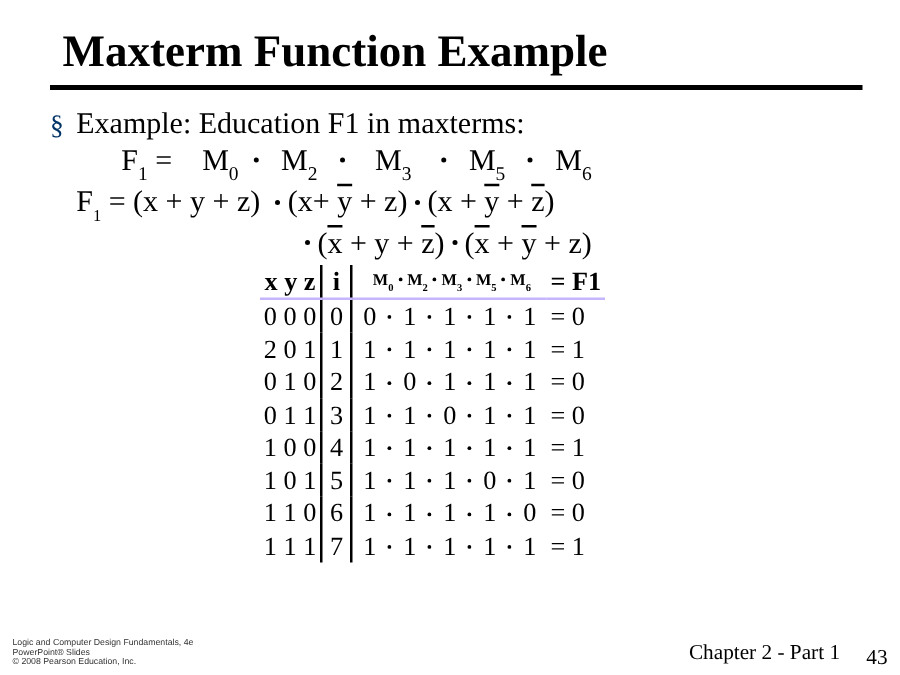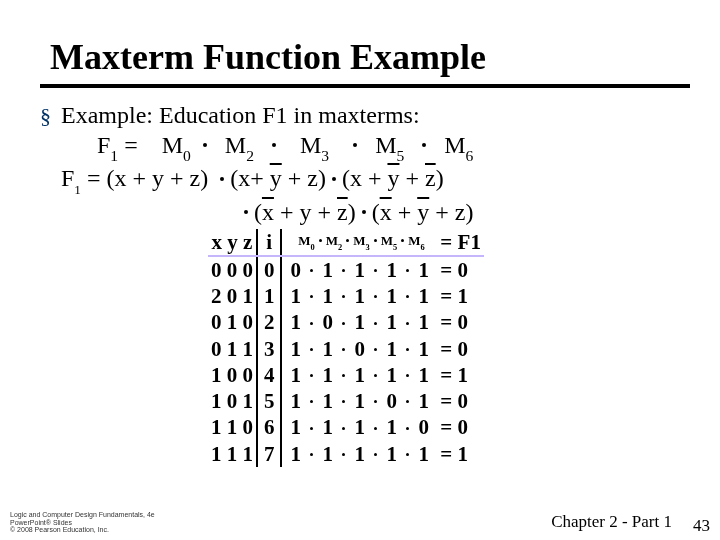--- a/index.html
+++ b/index.html
@@ -6,21 +6,21 @@
     margin: 0;
     padding: 0;
     width: 720px;
     height: 540px;
     background: #fff;
     font-family: "Times New Roman", serif;
     position: relative;
     overflow: hidden;
   }
   .slide {
-    padding: 36px 30px 0 40px;
+    padding: 20px 30px 0 40px;
   }
   .title {
     font-size: 36px;
     font-weight: bold;
     margin: 0 0 6px 10px;
   }
   .rule {
     border: none;
     border-top: 4px solid #000;
     margin: 0 0 12px 0;
@@ -79,21 +79,21 @@
     margin-top: 2px;
   }
   table {
     border-collapse: collapse;
     font-size: 21px;
     font-weight: bold;
   }
   td, th {
     padding: 0 3px;
     text-align: center;
-    font-weight: bold;
+    font-weight: normal;
   }
   th { font-weight: bold; }
   .br { border-right: 2px solid #000; }
   .bb { border-bottom: 2px solid #c4b5fd; }
   .footer-left {
     position: absolute;
     bottom: 6px;
     left: 10px;
     font-size: 7px;
     font-family: Arial, sans-serif;

